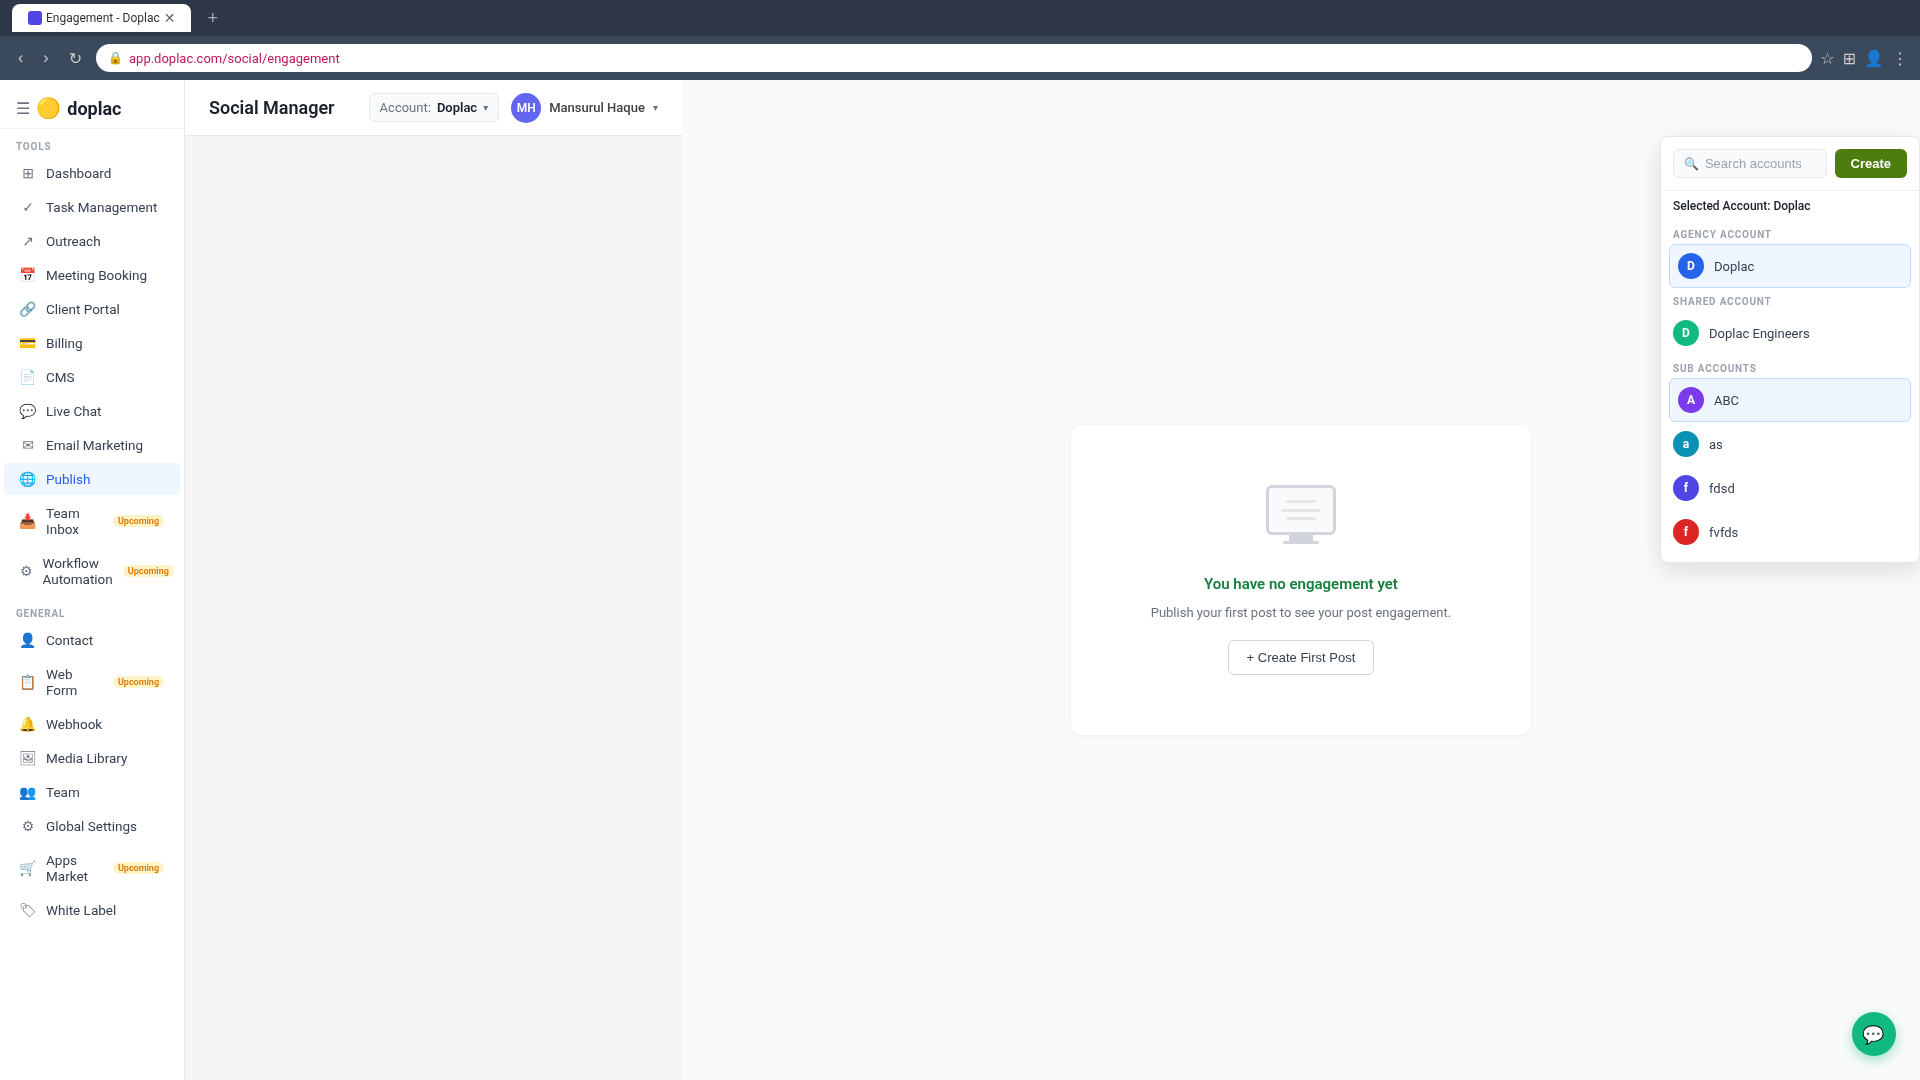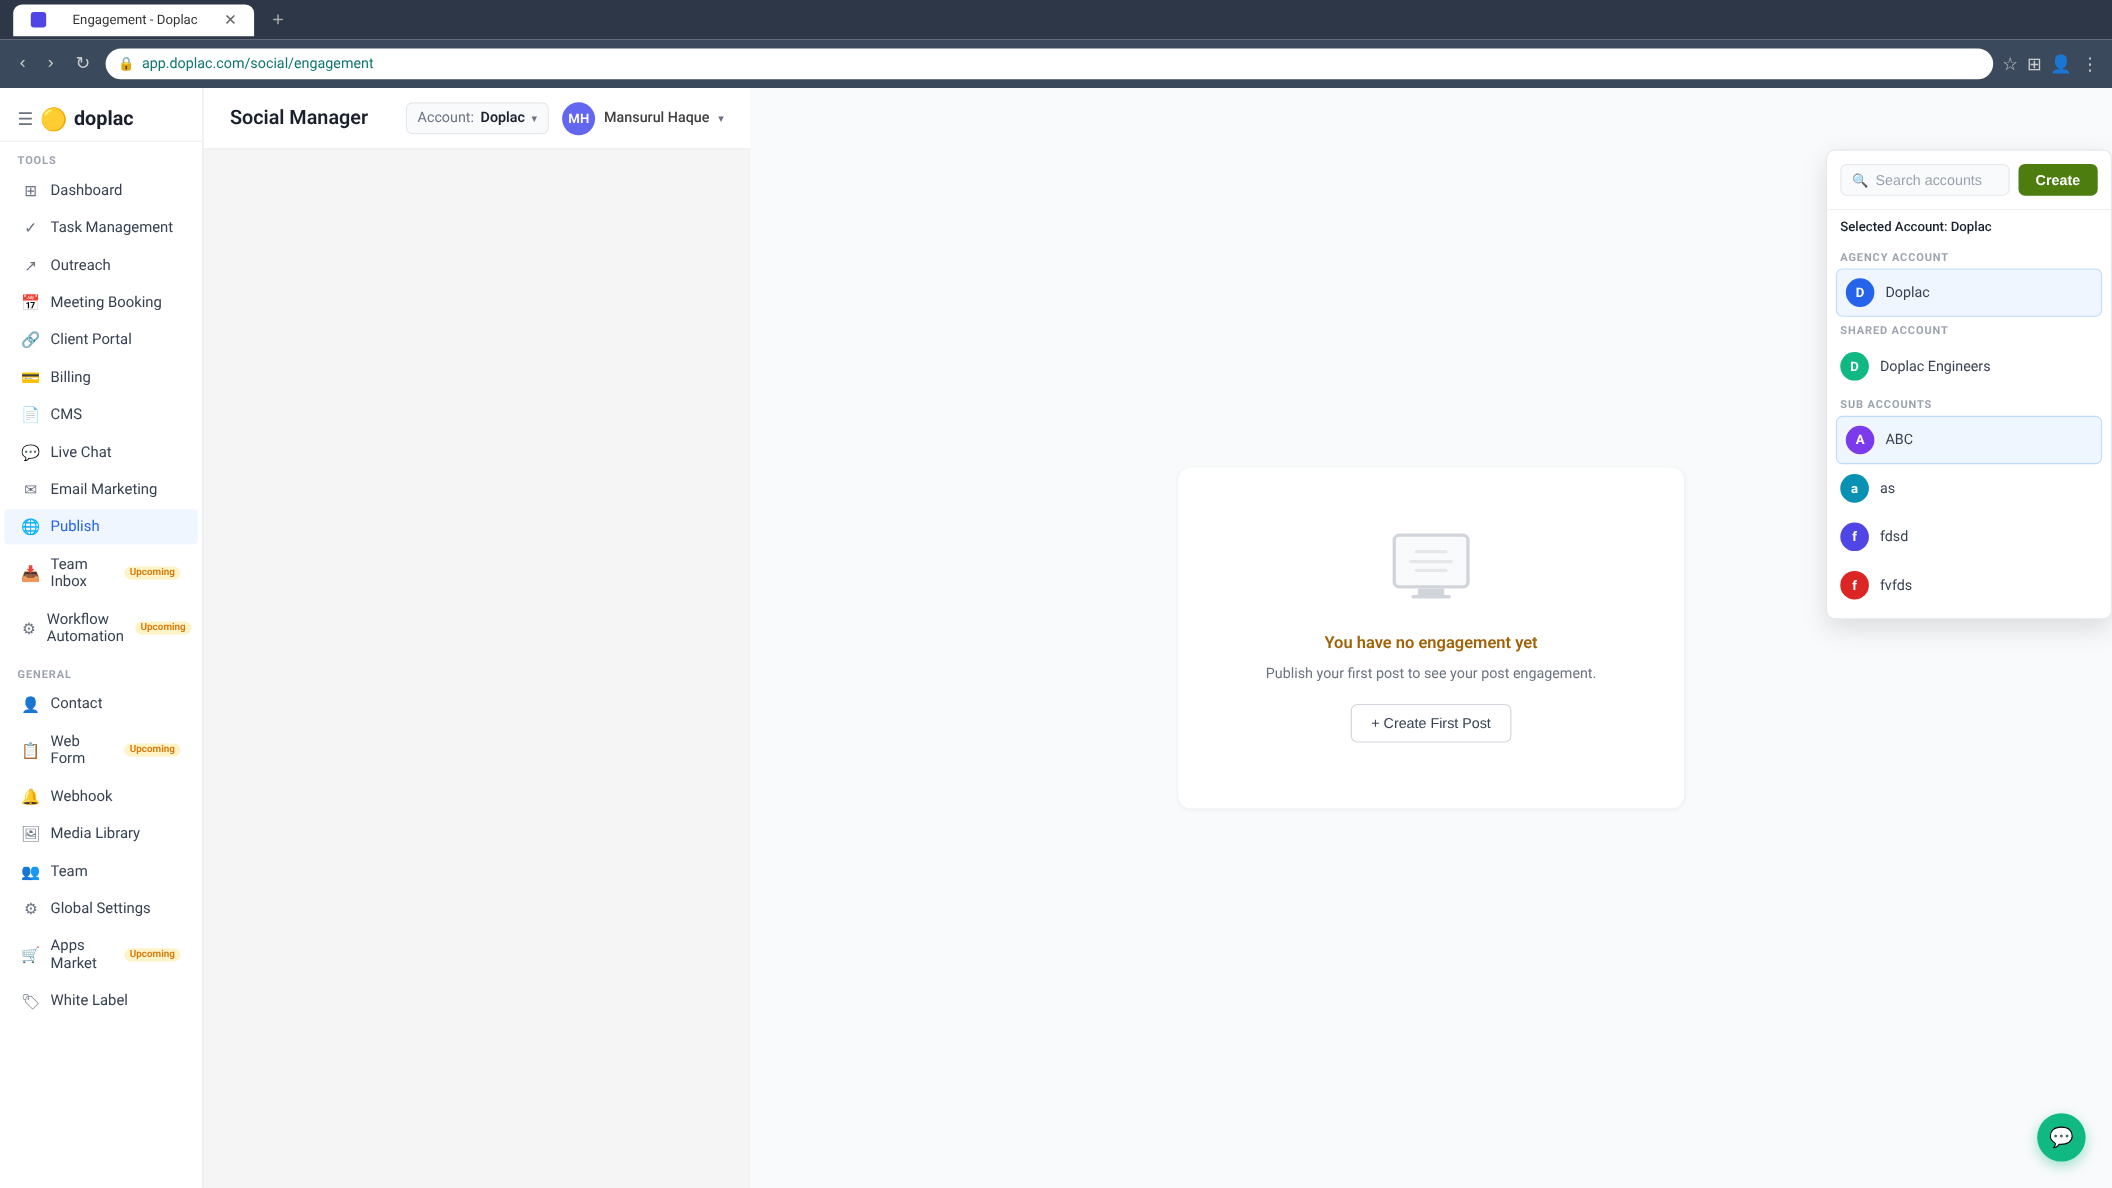--- a/index.html
+++ b/index.html
@@ -1,29 +1,29 @@
 <!DOCTYPE html>
 <html><head>
   <meta charset="utf-8">
   <style>
     * { box-sizing: border-box; margin: 0; padding: 0; }
     body { font-family: -apple-system, BlinkMacSystemFont, 'Segoe UI', Roboto, sans-serif; background: #f5f5f5; display: flex; flex-direction: column; height: 100vh; overflow: hidden; }
 
     
     .browser-chrome { background: #2d3748; height: 36px; display: flex; align-items: center; padding: 0 12px; gap: 8px; }
-    .browser-tab { background: #fff; border-radius: 8px 8px 0 0; padding: 6px 16px; display: flex; align-items: center; gap: 24px; font-size: 12px; color: #333; min-width: 160px; }
+    .browser-tab { background: #fff; border-radius: 8px 8px 0 0; padding: 6px 16px; display: flex; align-items: center; gap: 4px; font-size: 12px; color: #333; min-width: 160px; }
     .tab-favicon { width: 14px; height: 14px; background: #4a5568; border-radius: 2px; }
     .tab-close { margin-left: auto; color: #666; cursor: pointer; font-size: 14px; }
     .tab-add { background: none; border: none; color: #aaa; font-size: 18px; cursor: pointer; padding: 4px 8px; }
 
     
     .address-bar-row { background: #3a4a5c; height: 44px; display: flex; align-items: center; padding: 0 12px; gap: 8px; }
     .nav-btn { background: none; border: none; color: #ccc; font-size: 16px; cursor: pointer; padding: 4px 6px; }
     .address-bar { flex: 1; background: #fff; border-radius: 20px; height: 28px; display: flex; align-items: center; padding: 0 12px; font-size: 13px; color: #333; gap: 6px; }
-    .address-text { color: #0f766e; font-size: 13px; }
+    .address-text { color: #be185d; font-size: 13px; }
     .browser-actions { display: flex; gap: 8px; align-items: center; color: #ccc; font-size: 16px; }
 
     
     .app { display: flex; flex: 1; overflow: hidden; }
 
     
     .sidebar { width: 185px; background: #fff; border-right: 1px solid #e8e8e8; display: flex; flex-direction: column; overflow-y: auto; flex-shrink: 0; }
     .sidebar-header { padding: 16px 16px 8px; display: flex; align-items: center; gap: 8px; border-bottom: 1px solid #f0f0f0; }
     .logo-text { font-size: 18px; font-weight: 700; color: #1a202c; }
     .sidebar-section-label { font-size: 10px; font-weight: 700; color: #9ca3af; text-transform: uppercase; letter-spacing: 0.08em; padding: 12px 16px 4px; }
@@ -45,21 +45,21 @@
     .user-info { display: flex; align-items: center; gap: 8px; cursor: pointer; text-align: center; }
     .user-avatar { width: 30px; height: 30px; border-radius: 50%; background: #6366f1; display: flex; align-items: center; justify-content: center; color: white; font-size: 12px; font-weight: 600; overflow: hidden; }
     .user-name { font-size: 13px; font-weight: 500; color: #404040; }
 
     
     .content-area { flex: 1; display: flex; align-items: center; justify-content: center; background: #f9fafb; position: relative; }
 
     
     .empty-state { background: #fff; border-radius: 12px; padding: 60px 80px; display: flex; flex-direction: column; align-items: center; justify-content: center; gap: 12px; box-shadow: 0 1px 4px rgba(0,0,0,0.06); min-width: 400px; }
     .empty-illustration { width: 80px; height: 70px; margin-bottom: 8px; position: relative; }
-    .empty-title { font-size: 15px; font-weight: 600; color: #a16207; }
+    .empty-title { font-size: 15px; font-weight: 600; color: #15803d; }
     .empty-subtitle { font-size: 13px; color: #6b7280; }
     .create-first-btn { margin-top: 8px; display: flex; align-items: center; gap: 6px; background: #fff; border: 1px solid #d1d5db; border-radius: 6px; padding: 9px 18px; font-size: 13px; color: #374151; cursor: pointer; font-weight: 500; }
 
     
     .dropdown-overlay { position: absolute; top: 56px; right: 0; width: 260px; background: #fff; border: 1px solid #e5e7eb; border-radius: 8px; box-shadow: 0 8px 24px rgba(0,0,0,0.12); z-index: 100; padding-bottom: 8px; }
     .dropdown-search { padding: 12px; border-bottom: 1px solid #f0f0f0; display: flex; align-items: center; gap: 8px; }
     .search-input-wrap { flex: 1; display: flex; align-items: center; gap: 6px; border: 1px solid #e5e7eb; border-radius: 6px; padding: 6px 10px; background: #f9fafb; }
     .search-icon-small { color: #9ca3af; font-size: 12px; }
     .search-input { border: none; background: none; outline: none; font-size: 13px; color: #0f766e; width: 100%; }
     .search-input::placeholder { color: #9ca3af; }

